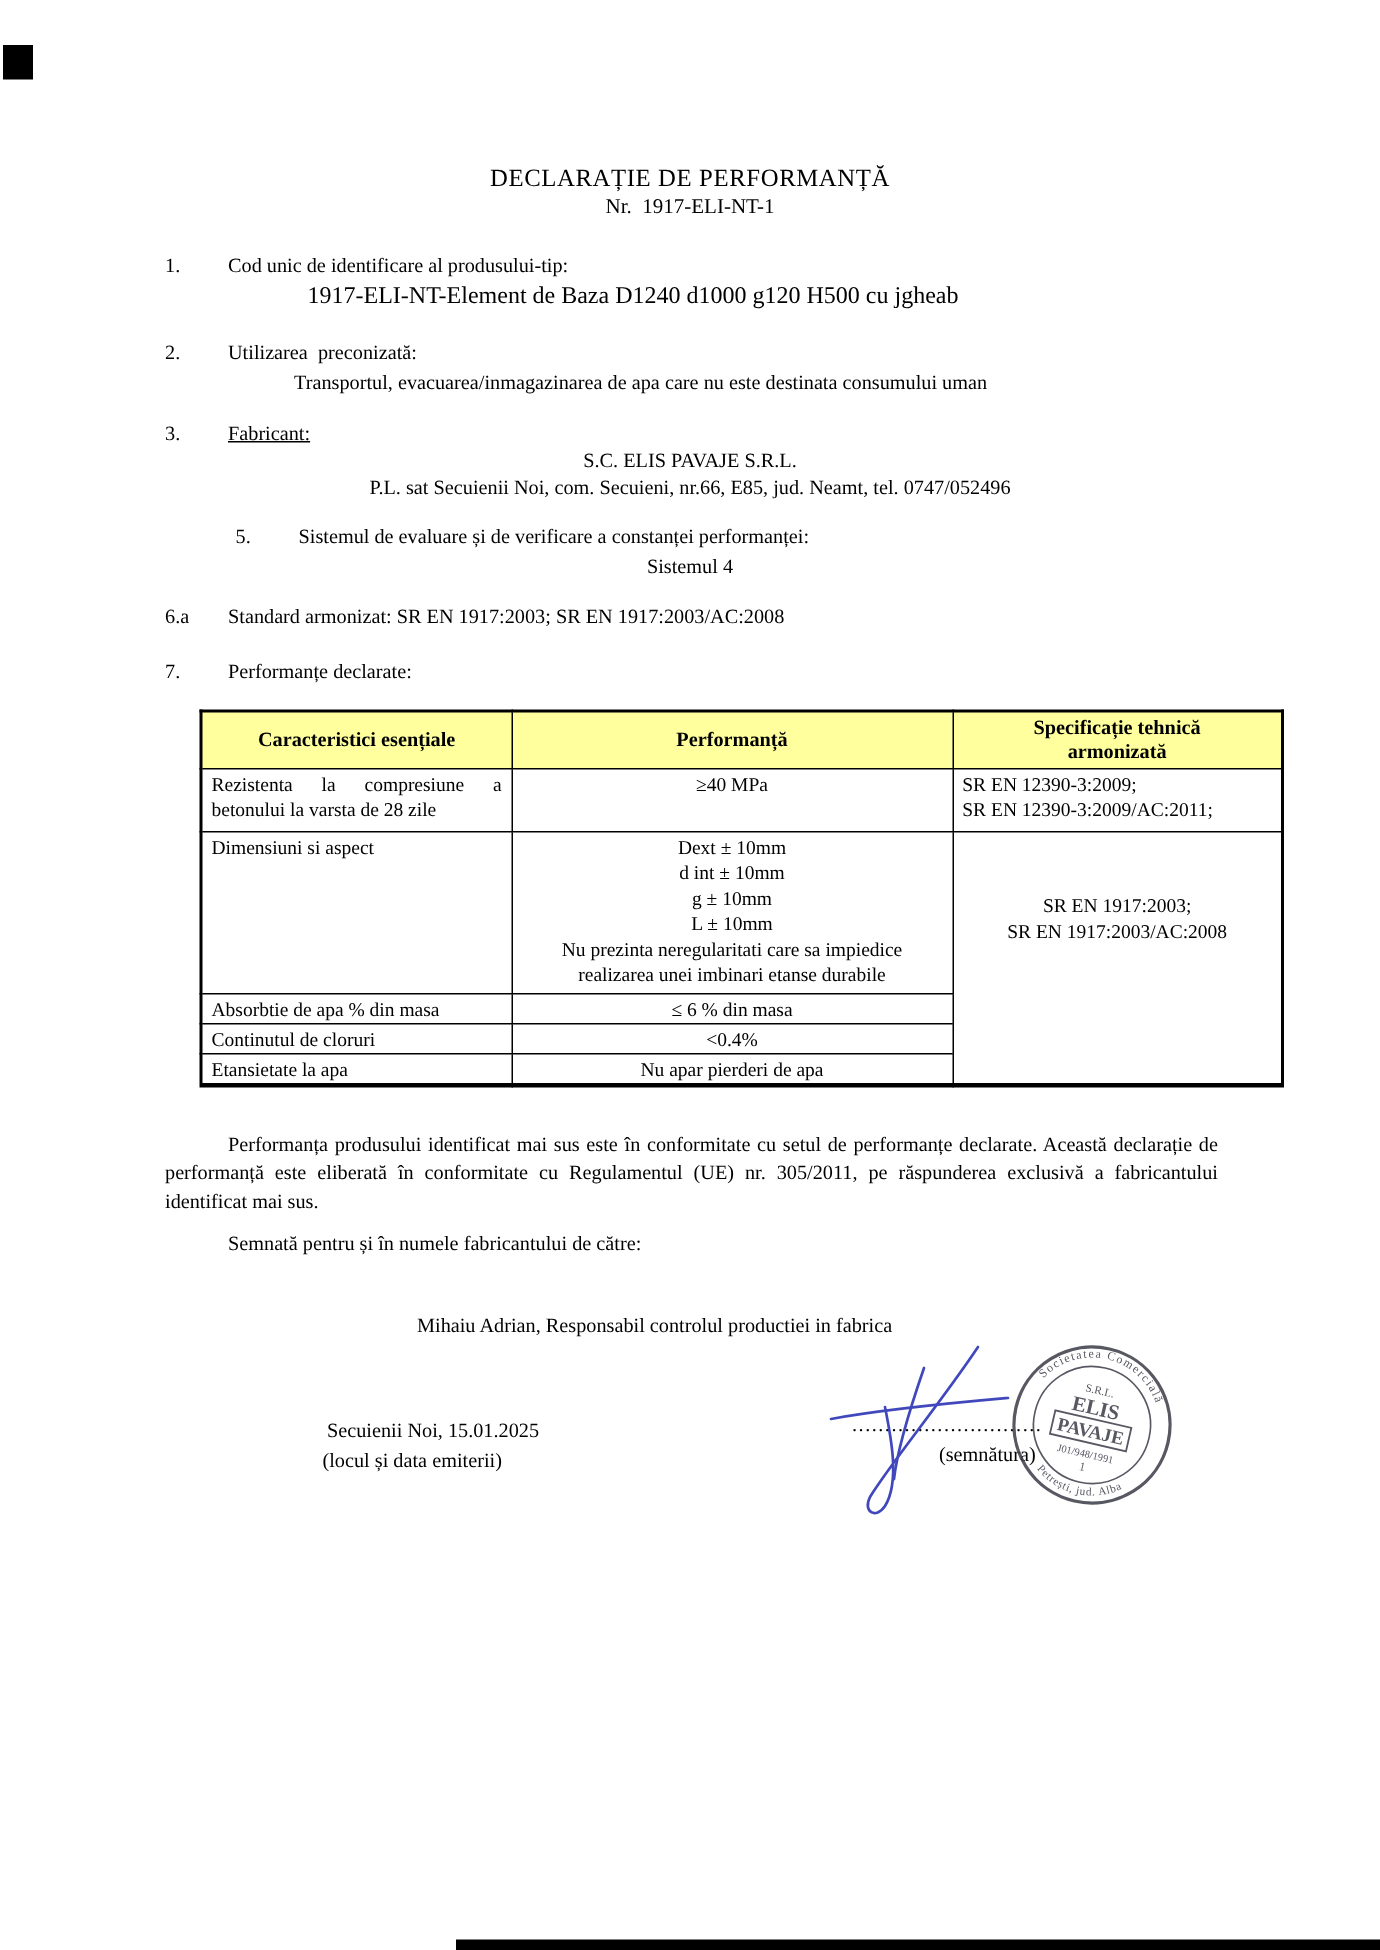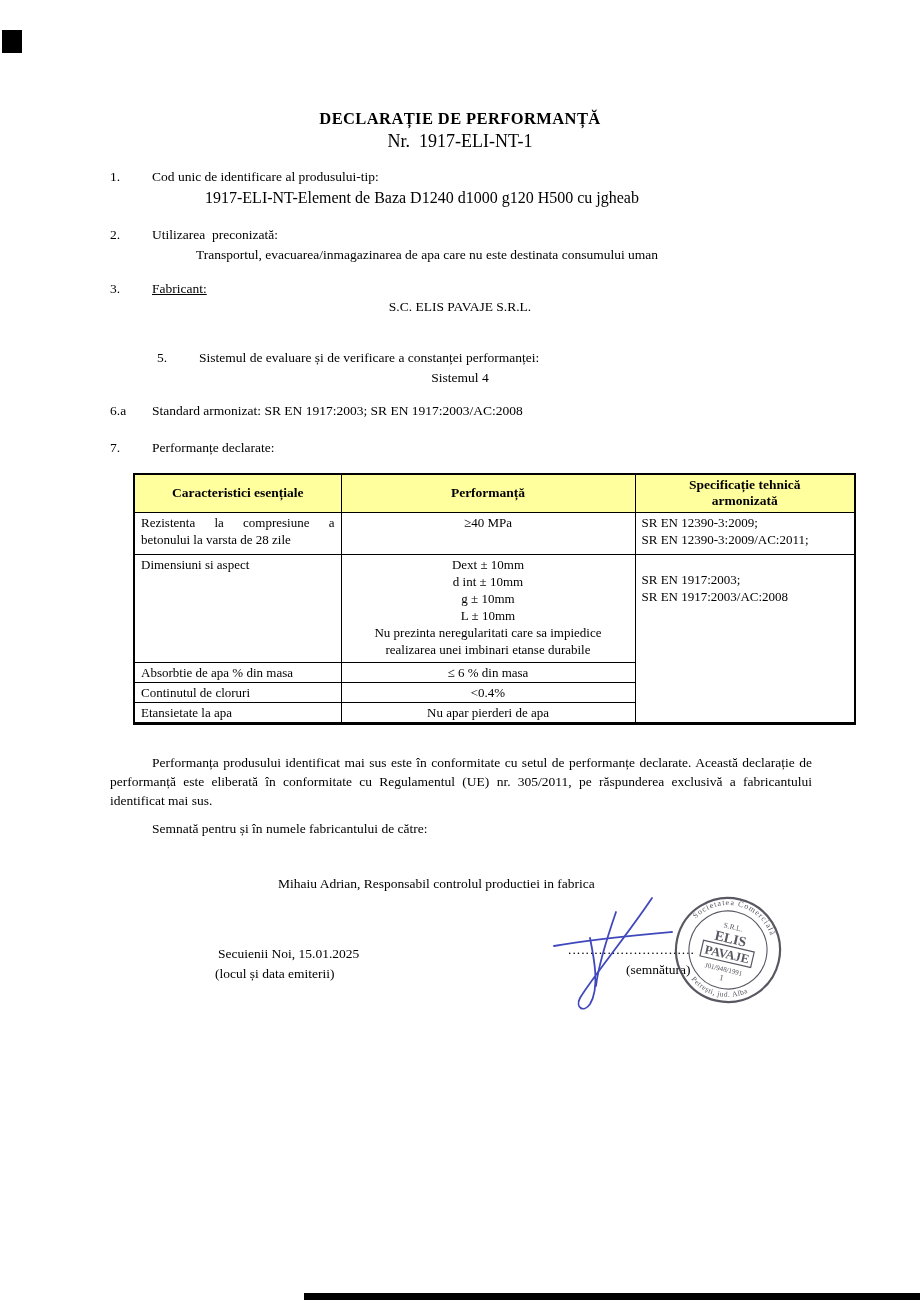--- a/index.html
+++ b/index.html
@@ -7,42 +7,42 @@
   .page {
     position:relative; width:920px; height:1300px; background:#ffffff;
     font-family:"Liberation Serif", serif; color:#000; overflow:hidden;
     line-height:1.25;
   }
   .abs { position:absolute; }
   .ws { white-space:pre-wrap; }
   .center { width:920px; left:0; text-align:center; }
   .fs { font-size:13.5px; }
   .num { display:inline-block; width:42px; }
-  .doc-title { font-weight:bold; font-size:16.5px; letter-spacing:0.4px; }
-  .doc-number { font-size:18px; }
+  .doc-title { font-weight:normal; font-size:16.5px; letter-spacing:0.4px; }
+  .doc-number { font-size:14px; }
   .product-id { font-size:16px;text-align:center; }
 
   table.perf-table {
     border-collapse:collapse; font-size:13px; table-layout:fixed;
     border:2px solid #000; border-bottom:3px solid #000;
   }
   .perf-table th, .perf-table td {
     border:1px solid #000; vertical-align:top; padding:1px 6px; line-height:17px;
   }
   .perf-table th {
     background:#ffff9e; font-weight:bold; text-align:center;
     vertical-align:middle; font-size:13.5px; line-height:16px; padding:2px 4px;
   }
   .perf-table tr.hrow { height:38px; }
   .perf-table tr.r1 { height:42px; }
   .perf-table tr.r2 { height:108px; }
   .perf-table tr.r3, .perf-table tr.r4, .perf-table tr.r5 { height:20px; }
   .perf-table td.c2 { text-align:center; }
   .perf-table td.just { text-align:justify; }
-  .perf-table td.merged { padding-top:16px; }
+  .perf-table td.merged { padding-top:40px;text-align:center; }
 
   .paragraph {
     width:702px; text-align:justify; text-indent:42px;
     font-size:13.5px; line-height:19px;
   }
   .dots { font-size:13.5px; letter-spacing:1px; }
   .artifact { background:#000; }
   svg text { font-family:"Liberation Serif", serif; }
 </style>
 </head>
@@ -63,20 +63,21 @@
 
   <div class="abs fs" style="left:110px; top:227px; width:740px;">
     <span class="num">2.</span><span class="ws">Utilizarea  preconizată:</span>
   </div>
   <div class="abs fs" style="left:196px; top:247px;">Transportul, evacuarea/inmagazinarea de apa care nu este destinata consumului uman</div>
 
   <div class="abs fs" style="left:110px; top:281px; width:740px;text-decoration:underline;">
     <span class="num">3.</span><span class="ws">Fabricant:</span>
   </div>
   <div class="abs center fs" style="top:299px;">S.C. ELIS PAVAJE S.R.L.</div>
+  <div class="abs center fs" style="top:317px;">P.L. sat Secuienii Noi, com. Secuieni, nr.66, E85, jud. Neamt, tel. 0747/052496</div>
 
   <div class="abs fs" style="left:110px; top:350px; width:740px;margin-left:47px;">
     <span class="num">5.</span><span class="ws">Sistemul de evaluare și de verificare a constanței performanței:</span>
   </div>
   <div class="abs center fs" style="top:370px;">Sistemul 4</div>
 
   <div class="abs fs" style="left:110px; top:403px; width:780px;">
     <span class="num">6.a</span><span class="ws">Standard armonizat: SR EN 1917:2003; SR EN 1917:2003/AC:2008</span>
   </div>
 

